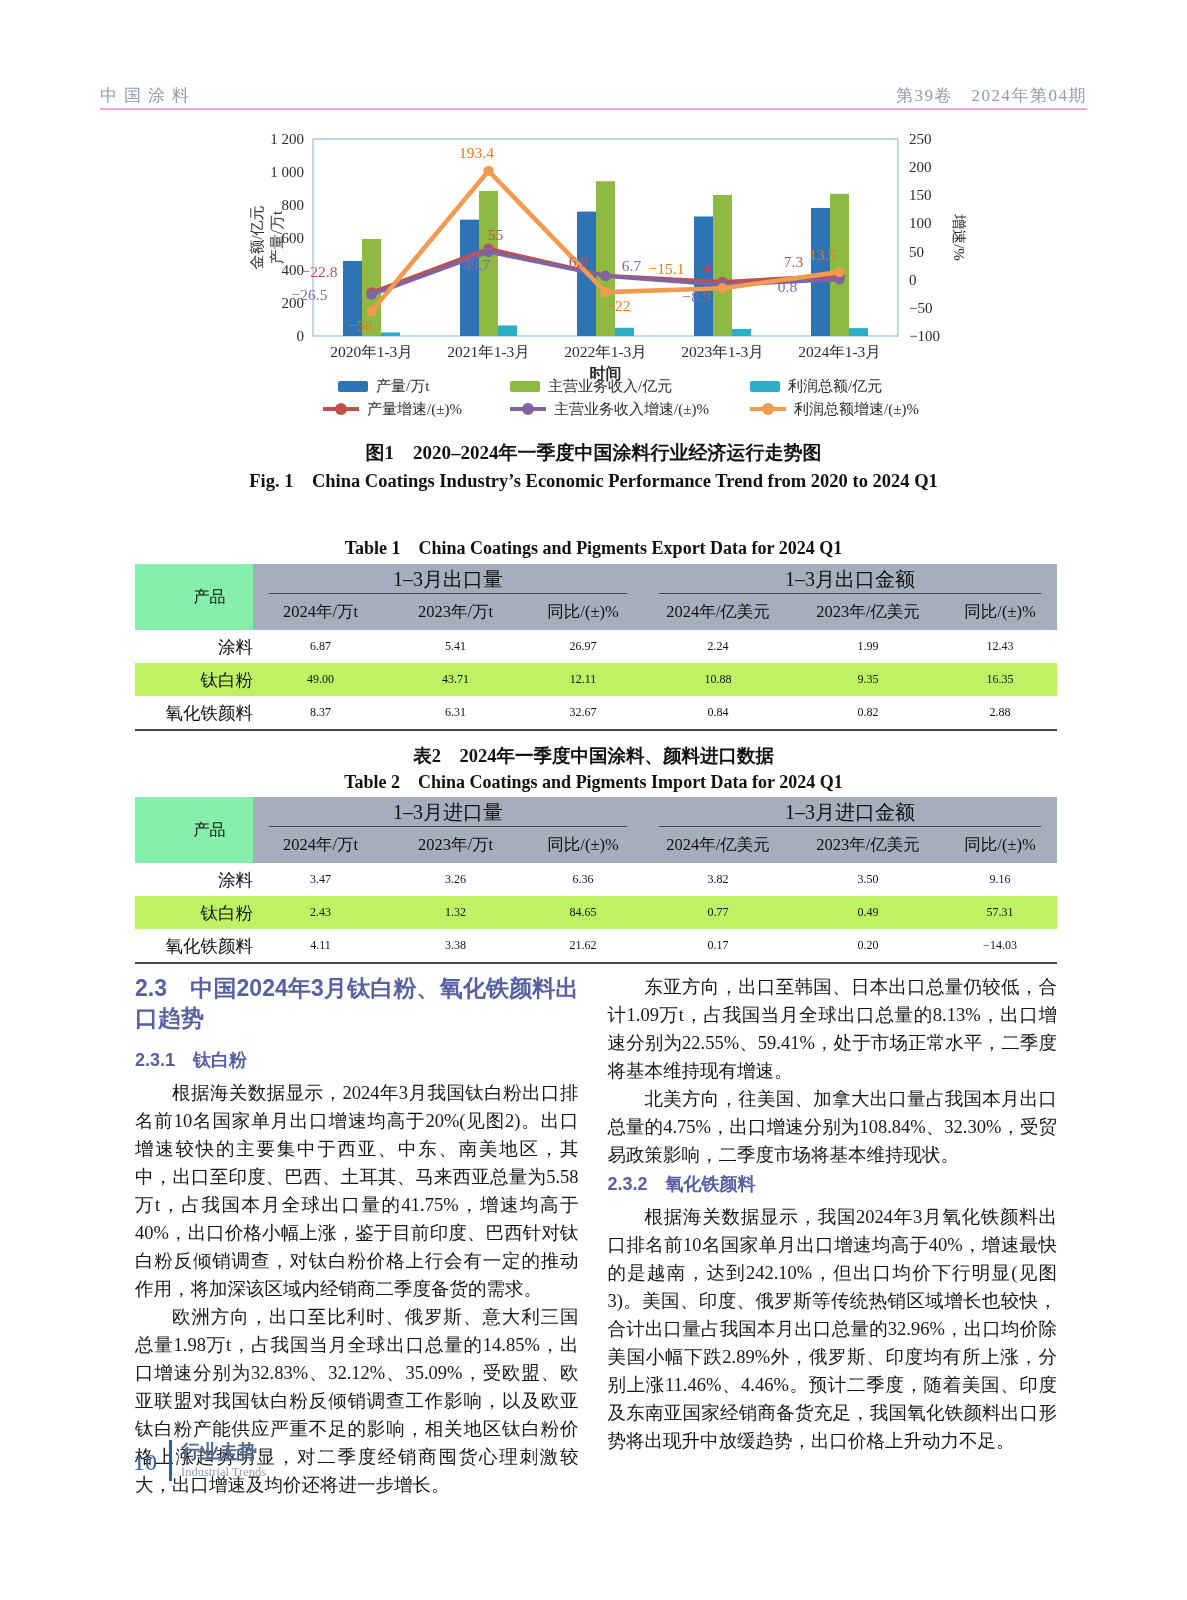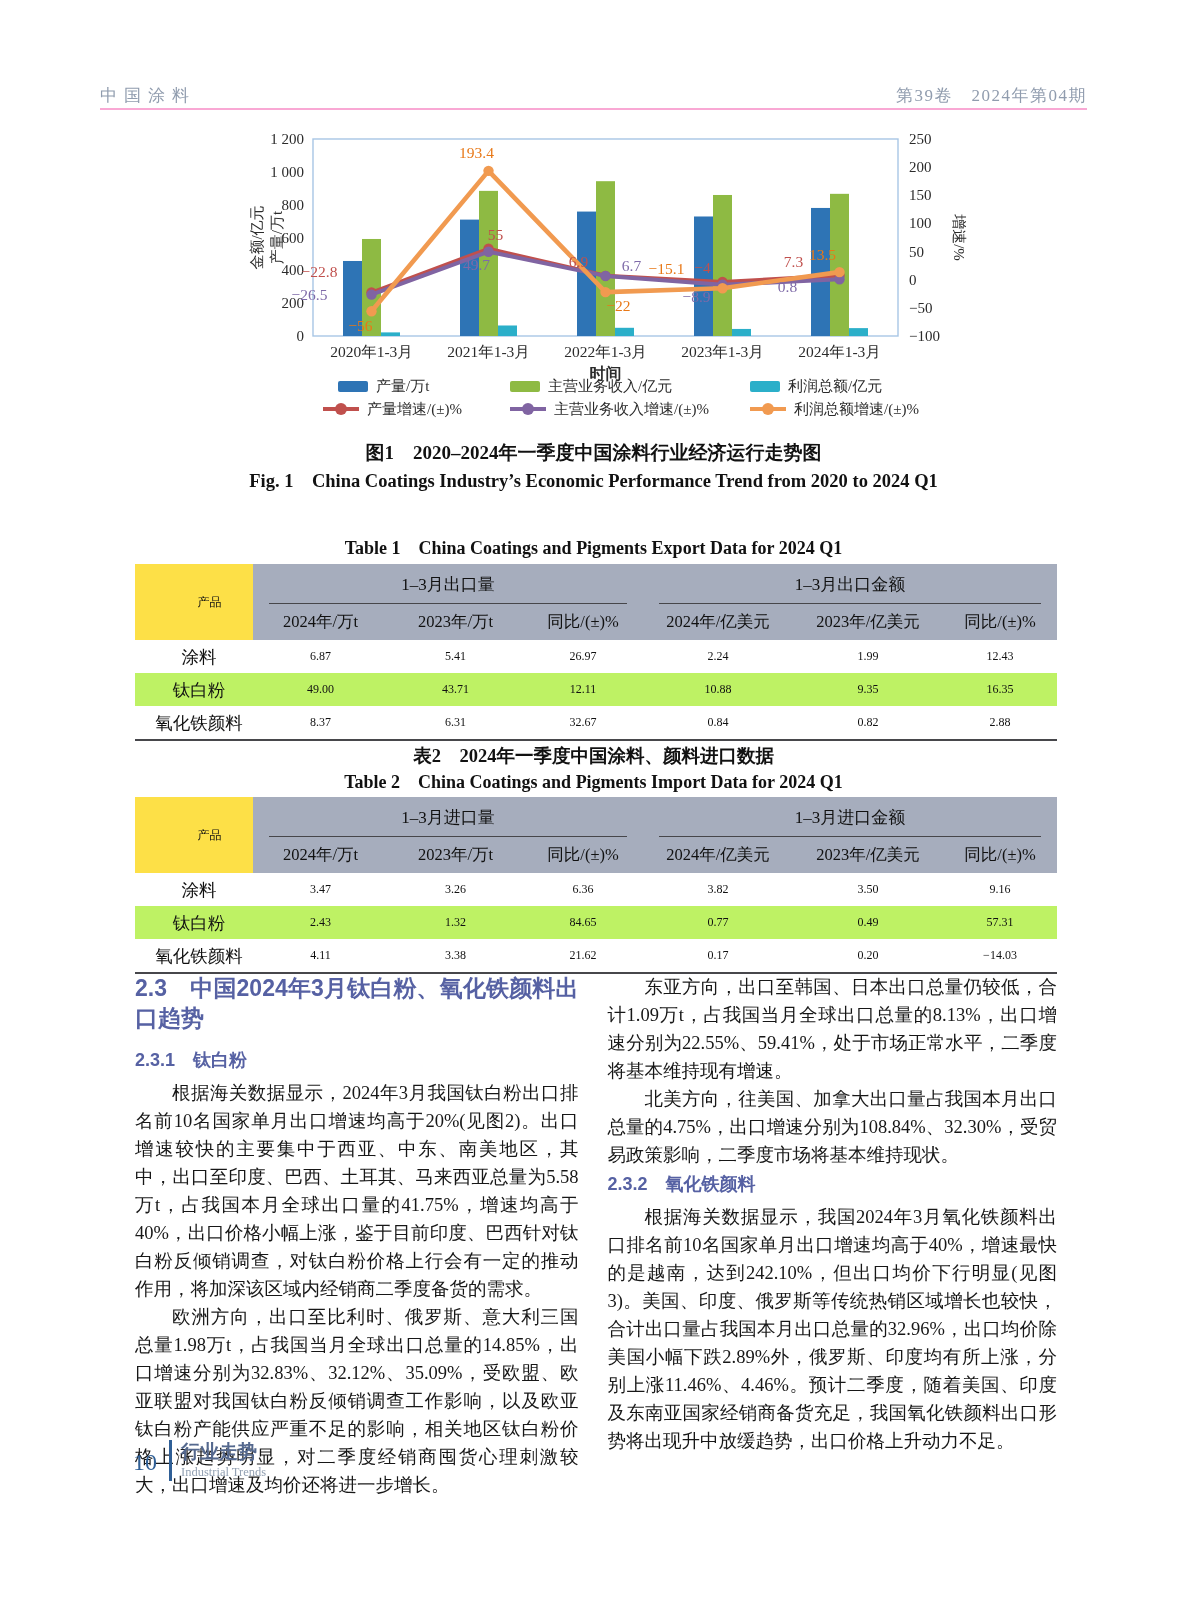--- a/index.html
+++ b/index.html
@@ -39,29 +39,29 @@
   #t2-cn { top:743px; } #t2-en { top:770px; }
 
   table.data-table {
     position:absolute; left:135px; width:922px;
     border-collapse:collapse; color:#111; text-align:center;
     font-family:"Liberation Serif","DejaVu Serif",serif;
   }
   #table1 { top:564px; } #table2 { top:797px; }
   .data-table th { font-weight:normal; padding:0; }
   .data-table thead th { background:#A6ADBD; }
-  .data-table .group { font-size:17px; height:40px; position:relative; }
+  .data-table .group { font-size:20px; height:30px; position:relative; }
   .data-table .group::after {
     content:""; position:absolute; left:16px; right:16px; bottom:0;
     border-bottom:1.5px solid #46464a;
   }
-  .data-table .prod-h { background:#fde047; font-size:12px;padding-left:31px; }
+  .data-table .prod-h { background:#86efac; font-size:16px;padding-left:31px; }
   .data-table .sub th { font-size:16.5px; height:36px; }
   .data-table tbody td { height:33px; font-size:12px; padding:0; }
-  .data-table tbody .prod-cell { text-align:center; padding-left:10px; font-size:17.5px; }
+  .data-table tbody .prod-cell { text-align:right; padding-left:10px; font-size:17.5px; }
   .data-table tbody tr.stripe { background:#bef264; }
   .data-table tbody tr:last-child td { border-bottom:2.2px solid #47474b; }
 
   
   .body-cols {
     position:absolute; top:973px; left:135px; width:922px;
     display:flex; gap:29px;
   }
   .bcol { width:446px; font-size:18.5px; line-height:28px; text-align:justify; color:#171717; }
   .sec-h1, .sec-h2 {

